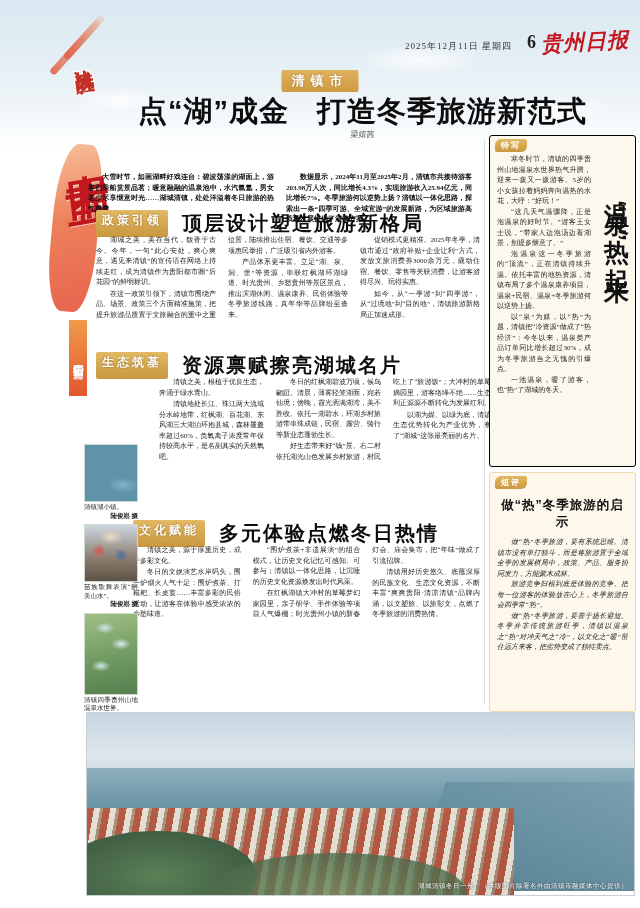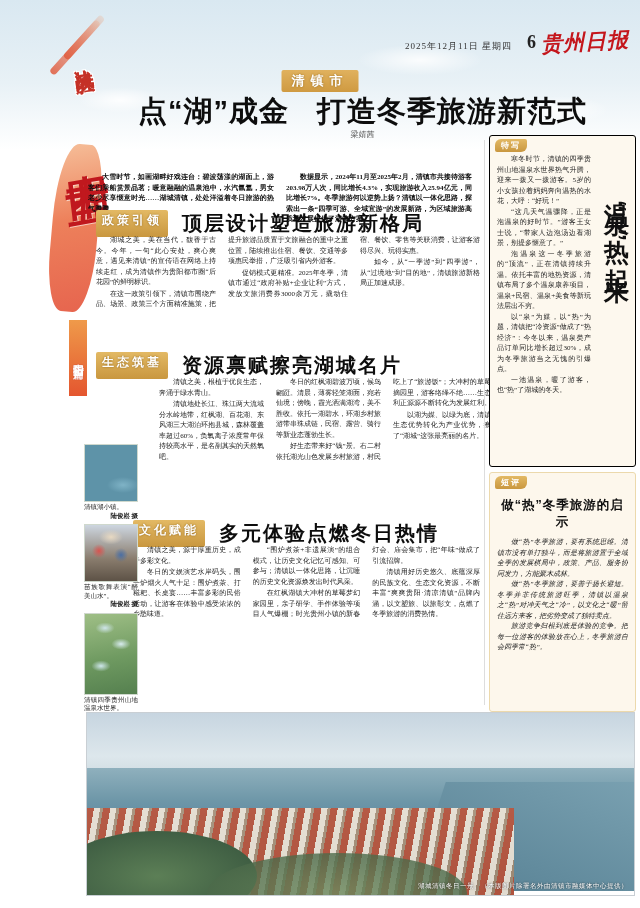--- a/index.html
+++ b/index.html
@@ -196,20 +196,21 @@
   <p>数据显示，2024年11月至2025年2月，清镇市共接待游客203.98万人次，同比增长4.3%，实现旅游收入25.94亿元，同比增长7%。冬季旅游何以逆势上扬？清镇以一体化思路，探索出一条“四季可游、全域宜游”的发展新路，为区域旅游高质量发展提供了清镇方案。</p>
 </div>
 
 <div class="sec-head sec1-head">
   <span class="sec-badge">政策引领</span>
   <span class="sec-title">顶层设计塑造旅游新格局</span>
 </div>
 <div class="sec1-text tcols">
   <p>湖城之美，美在当代，馥香于古今。今年，一句“此心安处，爽心爽意，遇见来清镇”的宣传语在网络上持续走红，成为清镇作为贵阳都市圈“后花园”的鲜明标识。</p>
   <p>在这一政策引领下，清镇市围绕产品、场景、政策三个方面精准施策，把提升旅游品质置于文旅融合的重中之重位置，陆续推出住宿、餐饮、交通等多项惠民举措，广泛吸引省内外游客。</p>
+  <p>产品体系更丰富。立足“湖、泉、洞、堡”等资源，串联红枫湖环湖绿道、时光贵州、乡愁贵州等景区景点，推出滨湖休闲、温泉康养、民俗体验等冬季旅游线路，真年华等品牌纷至沓来。</p>
   <p>促销模式更精准。2025年冬季，清镇市通过“政府补贴+企业让利”方式，发放文旅消费券3000余万元，撬动住宿、餐饮、零售等关联消费，让游客游得尽兴、玩得实惠。</p>
   <p>如今，从“一季游”到“四季游”，从“过境地”到“目的地”，清镇旅游新格局正加速成形。</p>
 </div>
 
 <div class="sec-head sec2-head">
   <span class="sec-badge">生态筑基</span>
   <span class="sec-title">资源禀赋擦亮湖城名片</span>
 </div>
 <div class="sec2-text tcols">
   <p>清镇之美，根植于优良生态，奔涌于绿水青山。</p>
@@ -249,34 +250,34 @@
   </div>
 </div>
 
 <div class="side-rule"></div>
 
 <div class="feature-box">
   <div class="side-badge">特写</div>
   <div class="feature-body">
     <p>寒冬时节，清镇的四季贵州山地温泉水世界热气升腾，迎来一拨又一拨游客。5岁的小女孩拉着妈妈奔向温热的水花，大呼：“好玩！”</p>
     <p>“这几天气温骤降，正是泡温泉的好时节。”游客王女士说，“带家人边泡汤边看湖景，别提多惬意了。”</p>
-    <p>泡温泉这一冬季旅游的“顶流”，正在清镇持续升温。依托丰富的地热资源，清镇布局了多个温泉康养项目，温泉+民宿、温泉+美食等新玩法层出不穷。</p>
+    <p>泡温泉这一冬季旅游的“顶流”，正在清镇持续升温。依托丰富的地热资源，清镇布局了多个温泉康养项目，温泉+民宿、温泉+冬季旅游何以逆势上扬。</p>
     <p>以“泉”为媒，以“热”为题，清镇把“冷资源”做成了“热经济”：今冬以来，温泉类产品订单同比增长超过30%，成为冬季旅游当之无愧的引爆点。</p>
     <p>一池温泉，暖了游客，也“热”了湖城的冬天。</p>
   </div>
   <div class="vert-title">温泉“热”起来</div>
 </div>
 
 <div class="comment-box">
   <div class="side-badge">短评</div>
   <div class="comment-title">做“热”冬季旅游的启示</div>
   <div class="comment-body">
     <p>做“热”冬季旅游，要有系统思维。清镇市没有单打独斗，而是将旅游置于全域全季的发展棋局中，政策、产品、服务协同发力，方能聚木成林。</p>
+    <p>旅游竞争归根到底是体验的竞争。把每一位游客的体验放在心上，冬季旅游自会四季常“热”。</p>
     <p>做“热”冬季旅游，要善于扬长避短。冬季并非传统旅游旺季，清镇以温泉之“热”对冲天气之“冷”，以文化之“暖”留住远方来客，把劣势变成了独特卖点。</p>
-    <p>旅游竞争归根到底是体验的竞争。把每一位游客的体验放在心上，冬季旅游自会四季常“热”。</p>
   </div>
 </div>
 
 <div class="bottom-photo">
   <div class="bp-sky"></div>
   <div class="bp-lake"></div>
   <div class="bp-lake-right"></div>
   <div class="bp-town"></div>
   <div class="bp-hill"></div>
   <div class="bp-hill2"></div>

